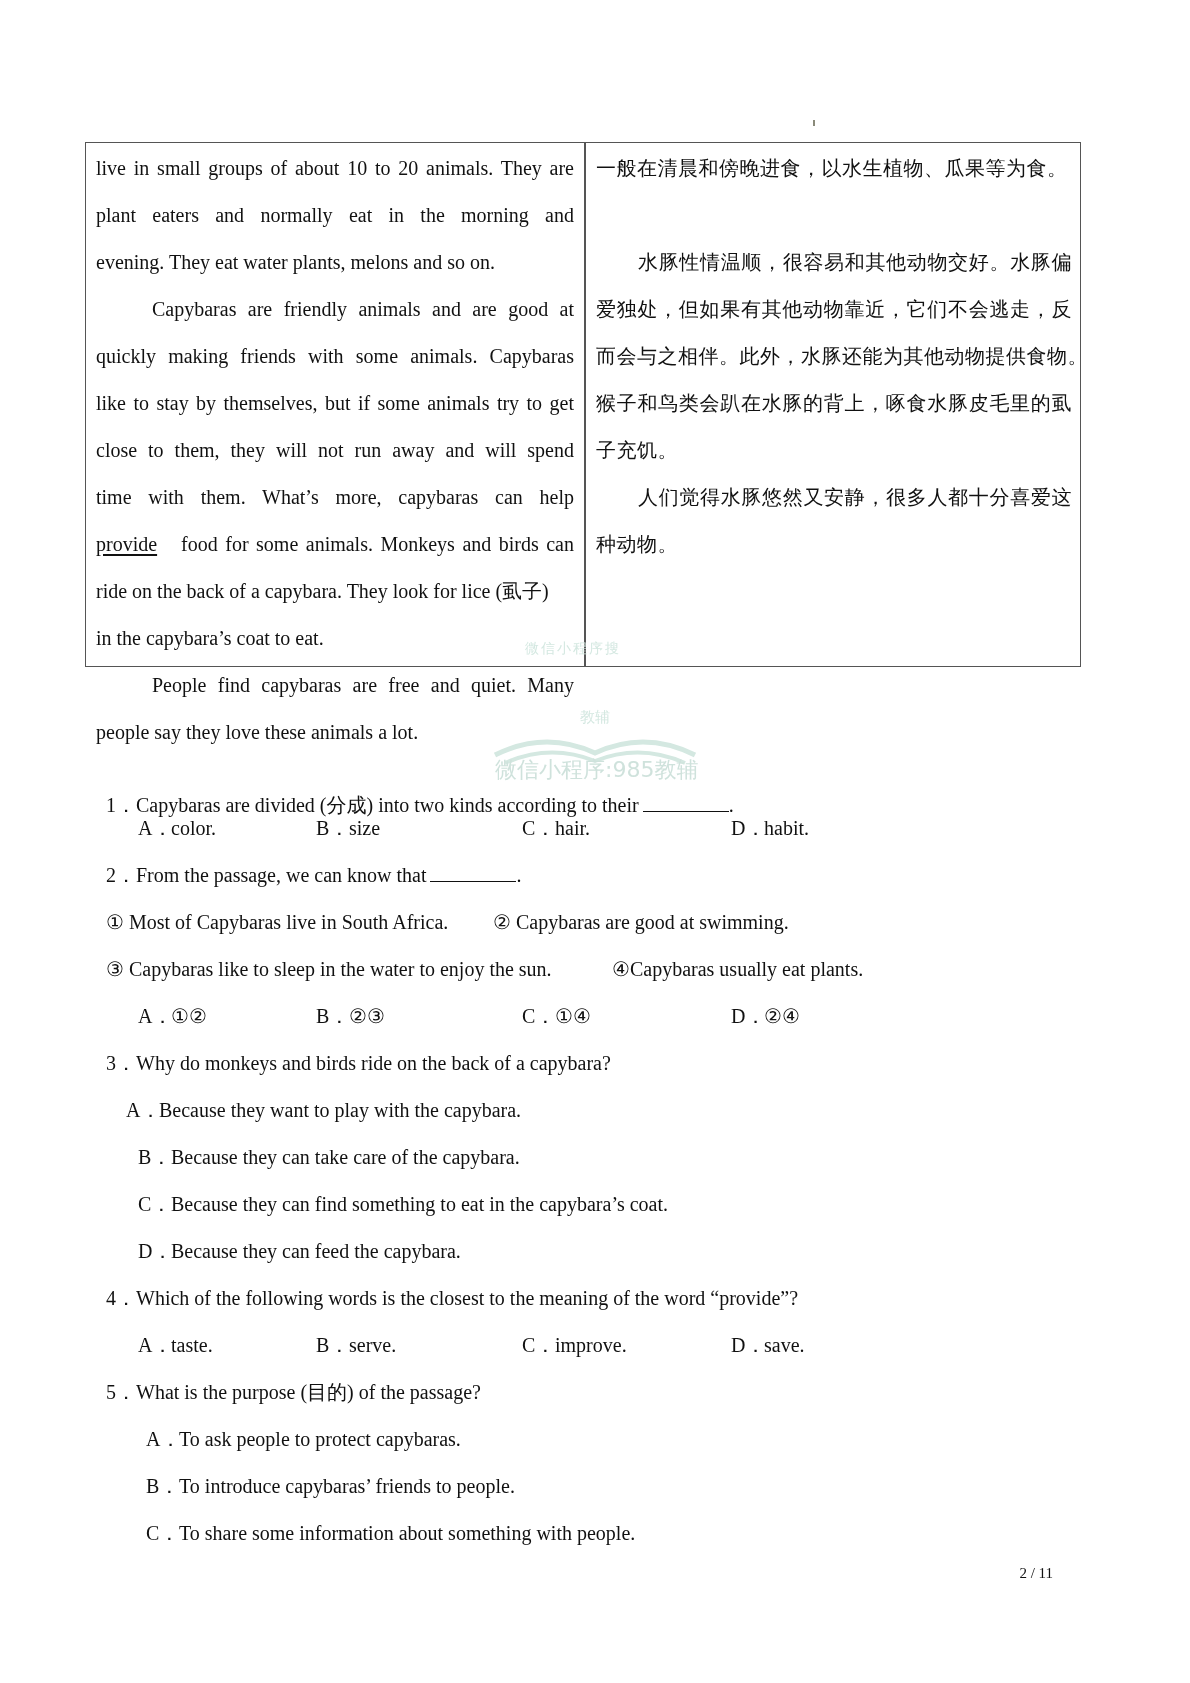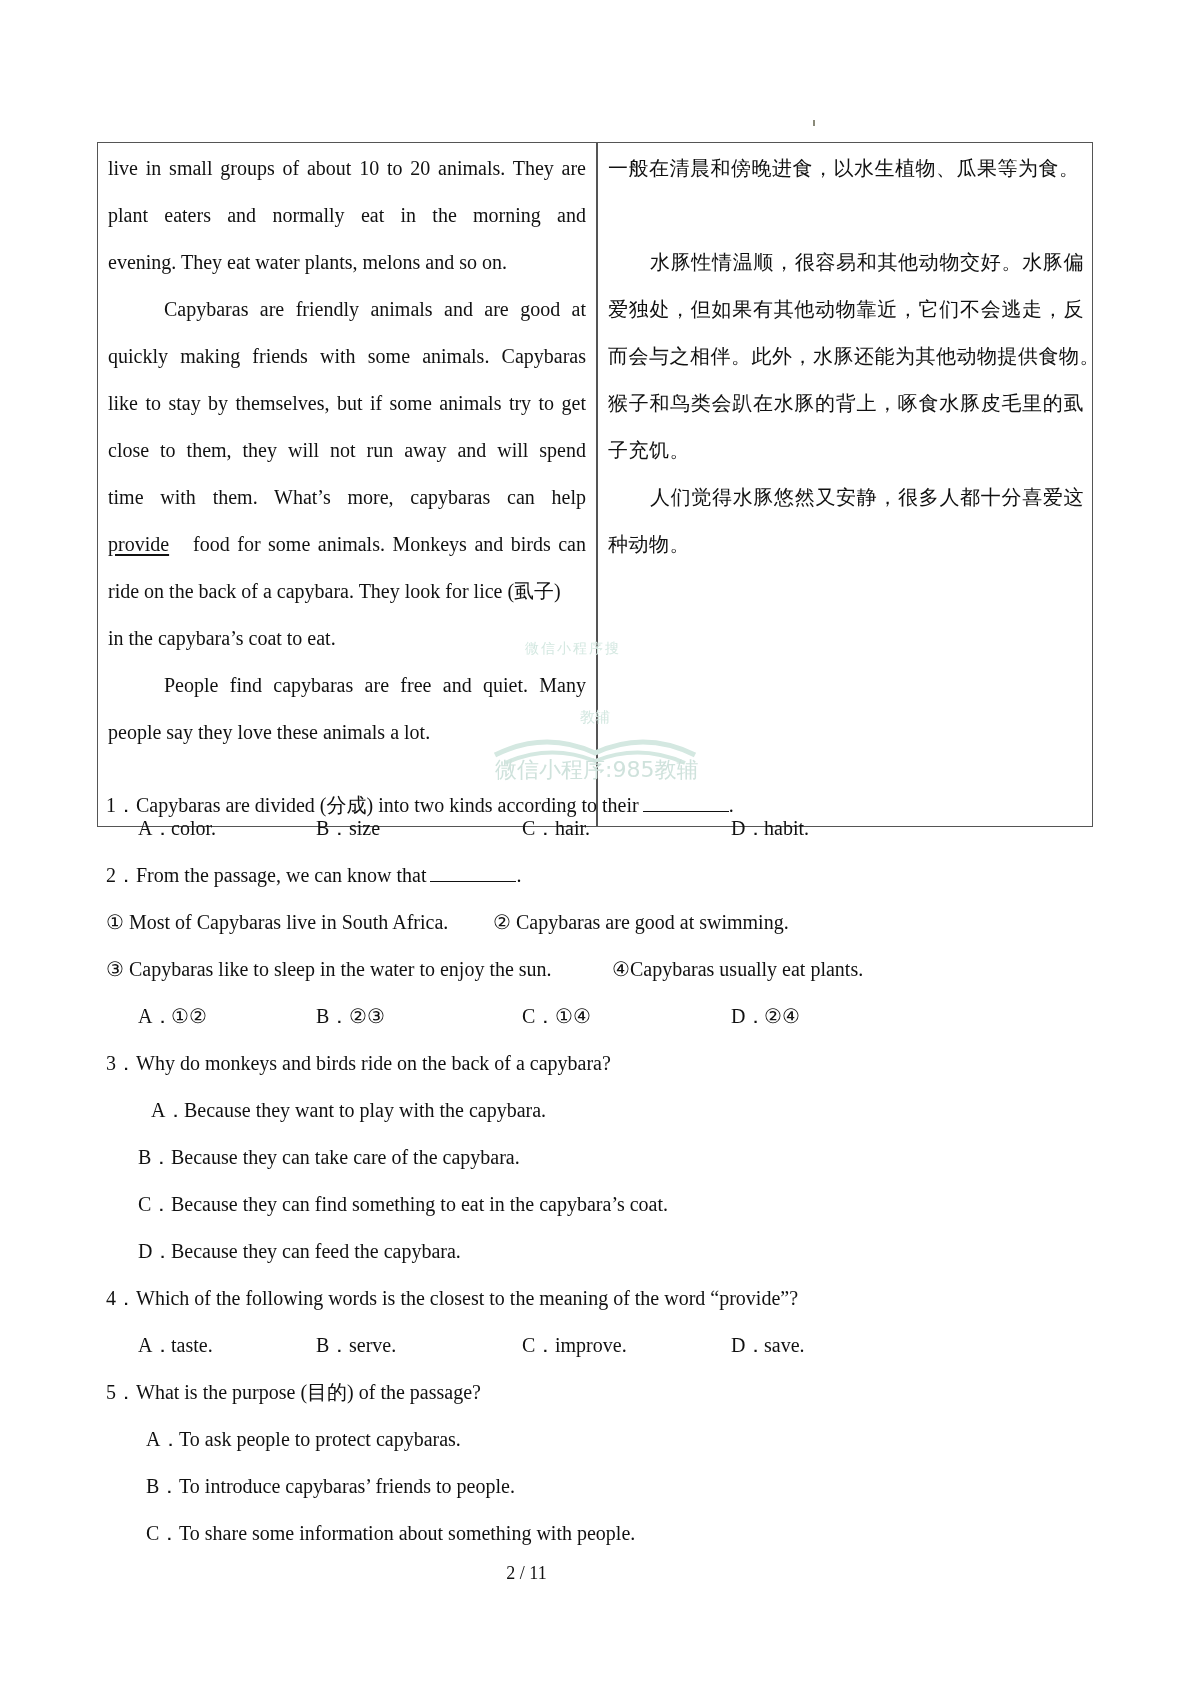--- a/index.html
+++ b/index.html
@@ -3,21 +3,21 @@
 <meta charset="utf-8">
 <style>
   html, body { margin: 0; padding: 0; background: #ffffff; }
   body {
     width: 1190px; height: 1683px; position: relative; overflow: hidden;
     font-family: "Liberation Serif", "DejaVu Serif", serif;
     color: #111111;
   }
   .tick-mark { position: absolute; left: 813px; top: 120px; width: 2px; height: 6px; background: #8a8a7a; }
   .passage-table {
-    position: absolute; left: 97px; top: 142px; width: 996px; height: 685px;
+    position: absolute; left: 85px; top: 142px; width: 996px; height: 525px;
     border: 1.5px solid #555555; box-sizing: border-box;
   }
   .col-divider { position: absolute; left: 498px; top: 0; width: 1.5px; height: 100%; background: #555555; }
   .col { position: absolute; top: 0; }
   .col-en { left: 10px; width: 478px; }
   .col-zh { left: 510px; width: 476px; }
   .en-line {
     position: absolute; left: 0; width: 478px; height: 30px; line-height: 30px;
     font-size: 20px; white-space: nowrap;
   }
@@ -40,22 +40,22 @@
   .wm-bottom { left: 15px; top: 125px; font-size: 22px; color: #cfe2dc; }
 
   .questions { position: absolute; left: 0; top: 0; }
   .q-line {
     position: absolute; height: 30px; line-height: 30px; font-size: 20px; white-space: nowrap;
   }
   .q-num { display: inline-block; width: 30px; }
   .opt-letter { display: inline-block; width: 33px; }
   .blank { display: inline-block; width: 86px; border-bottom: 1.6px solid #111; height: 20px; vertical-align: baseline; margin-left: 4px; }
   .page-number {
-    position: absolute; left: 0; width: 1053px; top: 1560px; text-align: center;
-    font-size: 18px; line-height: 26px;
+    position: absolute; left: 0; width: 1053px; top: 1560px; text-align: right;
+    font-size: 15px; line-height: 26px;
   }
 </style>
 </head>
 <body>
 
 <div class="tick-mark"></div>
 
 <div class="passage-table">
   <div class="col-divider"></div>
 
@@ -118,21 +118,21 @@
   <div class="q-line" style="left:106px; top:954px">③ Capybaras like to sleep in the water to enjoy the sun.</div>
   <div class="q-line" style="left:612px; top:954px">④Capybaras usually eat plants.</div>
   <div class="q-line" style="left:138px; top:1001px"><span class="opt-letter">A．</span><span>①②</span></div>
   <div class="q-line" style="left:316px; top:1001px"><span class="opt-letter">B．</span><span>②③</span></div>
   <div class="q-line" style="left:522px; top:1001px"><span class="opt-letter">C．</span><span>①④</span></div>
   <div class="q-line" style="left:731px; top:1001px"><span class="opt-letter">D．</span><span>②④</span></div>
 
   <div class="q-line" style="left:106px; top:1048px">
     <span class="q-num">3．</span><span>Why do monkeys and birds ride on the back of a capybara?</span>
   </div>
-  <div class="q-line" style="left:151px; top:1095px"><span class="opt-letter">A．</span><span>Because they want to play with the capybara.</span></div>
+  <div class="q-line" style="left:126px; top:1095px"><span class="opt-letter">A．</span><span>Because they want to play with the capybara.</span></div>
   <div class="q-line" style="left:138px; top:1142px"><span class="opt-letter">B．</span><span>Because they can take care of the capybara.</span></div>
   <div class="q-line" style="left:138px; top:1189px"><span class="opt-letter">C．</span><span>Because they can find something to eat in the capybara’s coat.</span></div>
   <div class="q-line" style="left:138px; top:1236px"><span class="opt-letter">D．</span><span>Because they can feed the capybara.</span></div>
 
   <div class="q-line" style="left:106px; top:1283px">
     <span class="q-num">4．</span><span>Which of the following words is the closest to the meaning of the word “provide”?</span>
   </div>
   <div class="q-line" style="left:138px; top:1330px"><span class="opt-letter">A．</span><span>taste.</span></div>
   <div class="q-line" style="left:316px; top:1330px"><span class="opt-letter">B．</span><span>serve.</span></div>
   <div class="q-line" style="left:522px; top:1330px"><span class="opt-letter">C．</span><span>improve.</span></div>

